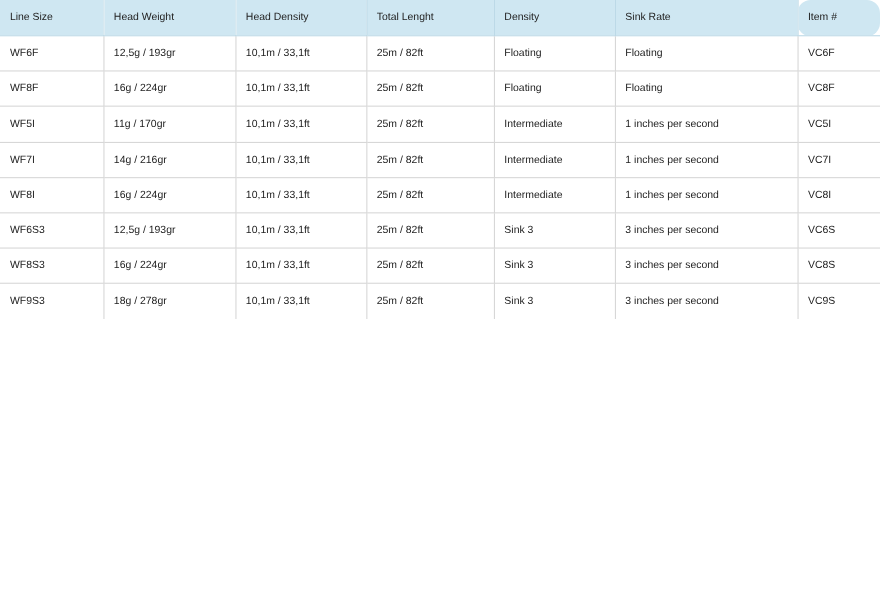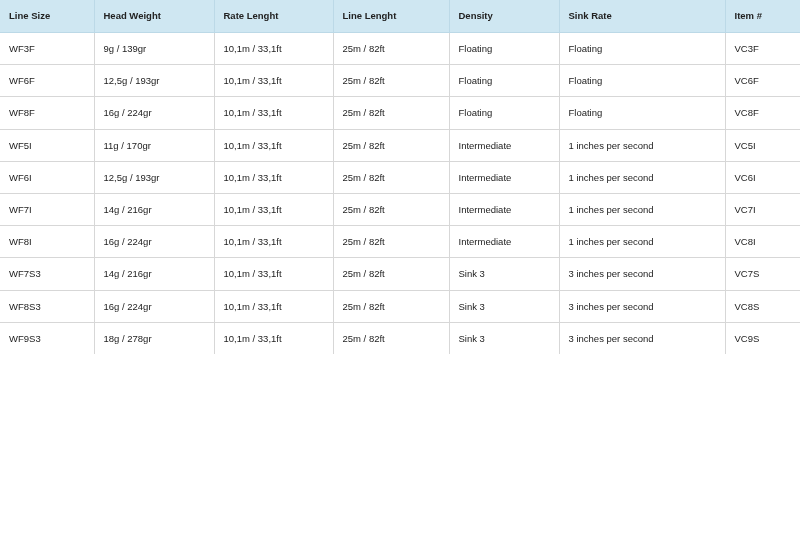--- a/index.html
+++ b/index.html
@@ -33,29 +33,30 @@
     white-space: nowrap;
     overflow: hidden;
   }
   .spec-table th:last-child,
   .spec-table td:last-child {
     border-right: none;
   }
   .spec-table thead th {
     background: #cfe7f2;
     color: #222222;
-    font-weight: bold;
+    font-weight: normal;
     font-size: 9.5px;
     height: 32px;
     line-height: 28px;
     border-bottom: 1px solid #bcd9e7;
     border-right: 1px solid #bcd9e7;
   }
   .spec-table thead th:last-child {
     border-right: none;
+    border-radius: 12px;
   }
   .spec-table tbody tr:last-child td {
     border-bottom: none;
   }
   .col-0 { width: 94px; }
   .col-1 { width: 120px; }
   .col-2 { width: 119px; }
   .col-3 { width: 116px; }
   .col-4 { width: 110px; }
   .col-5 { width: 166px; }
@@ -71,37 +72,28 @@
       <col class="col-2">
       <col class="col-3">
       <col class="col-4">
       <col class="col-5">
       <col class="col-6">
   </colgroup>
   <thead>
     <tr>
       <th>Line Size</th>
       <th>Head Weight</th>
-      <th>Rate Lenght</th>
-      <th>Line Lenght</th>
+      <th>Head Density</th>
+      <th>Total Lenght</th>
       <th>Density</th>
       <th>Sink Rate</th>
       <th>Item #</th>
     </tr>
   </thead>
   <tbody>
-    <tr>
-      <td>WF3F</td>
-      <td>9g / 139gr</td>
-      <td>10,1m / 33,1ft</td>
-      <td>25m / 82ft</td>
-      <td>Floating</td>
-      <td>Floating</td>
-      <td>VC3F</td>
-    </tr>
     <tr>
       <td>WF6F</td>
       <td>12,5g / 193gr</td>
       <td>10,1m / 33,1ft</td>
       <td>25m / 82ft</td>
       <td>Floating</td>
       <td>Floating</td>
       <td>VC6F</td>
     </tr>
     <tr>
@@ -116,54 +108,45 @@
     <tr>
       <td>WF5I</td>
       <td>11g / 170gr</td>
       <td>10,1m / 33,1ft</td>
       <td>25m / 82ft</td>
       <td>Intermediate</td>
       <td>1 inches per second</td>
       <td>VC5I</td>
     </tr>
     <tr>
-      <td>WF6I</td>
-      <td>12,5g / 193gr</td>
-      <td>10,1m / 33,1ft</td>
-      <td>25m / 82ft</td>
-      <td>Intermediate</td>
-      <td>1 inches per second</td>
-      <td>VC6I</td>
-    </tr>
-    <tr>
       <td>WF7I</td>
       <td>14g / 216gr</td>
       <td>10,1m / 33,1ft</td>
       <td>25m / 82ft</td>
       <td>Intermediate</td>
       <td>1 inches per second</td>
       <td>VC7I</td>
     </tr>
     <tr>
       <td>WF8I</td>
       <td>16g / 224gr</td>
       <td>10,1m / 33,1ft</td>
       <td>25m / 82ft</td>
       <td>Intermediate</td>
       <td>1 inches per second</td>
       <td>VC8I</td>
     </tr>
     <tr>
-      <td>WF7S3</td>
-      <td>14g / 216gr</td>
+      <td>WF6S3</td>
+      <td>12,5g / 193gr</td>
       <td>10,1m / 33,1ft</td>
       <td>25m / 82ft</td>
       <td>Sink 3</td>
       <td>3 inches per second</td>
-      <td>VC7S</td>
+      <td>VC6S</td>
     </tr>
     <tr>
       <td>WF8S3</td>
       <td>16g / 224gr</td>
       <td>10,1m / 33,1ft</td>
       <td>25m / 82ft</td>
       <td>Sink 3</td>
       <td>3 inches per second</td>
       <td>VC8S</td>
     </tr>

